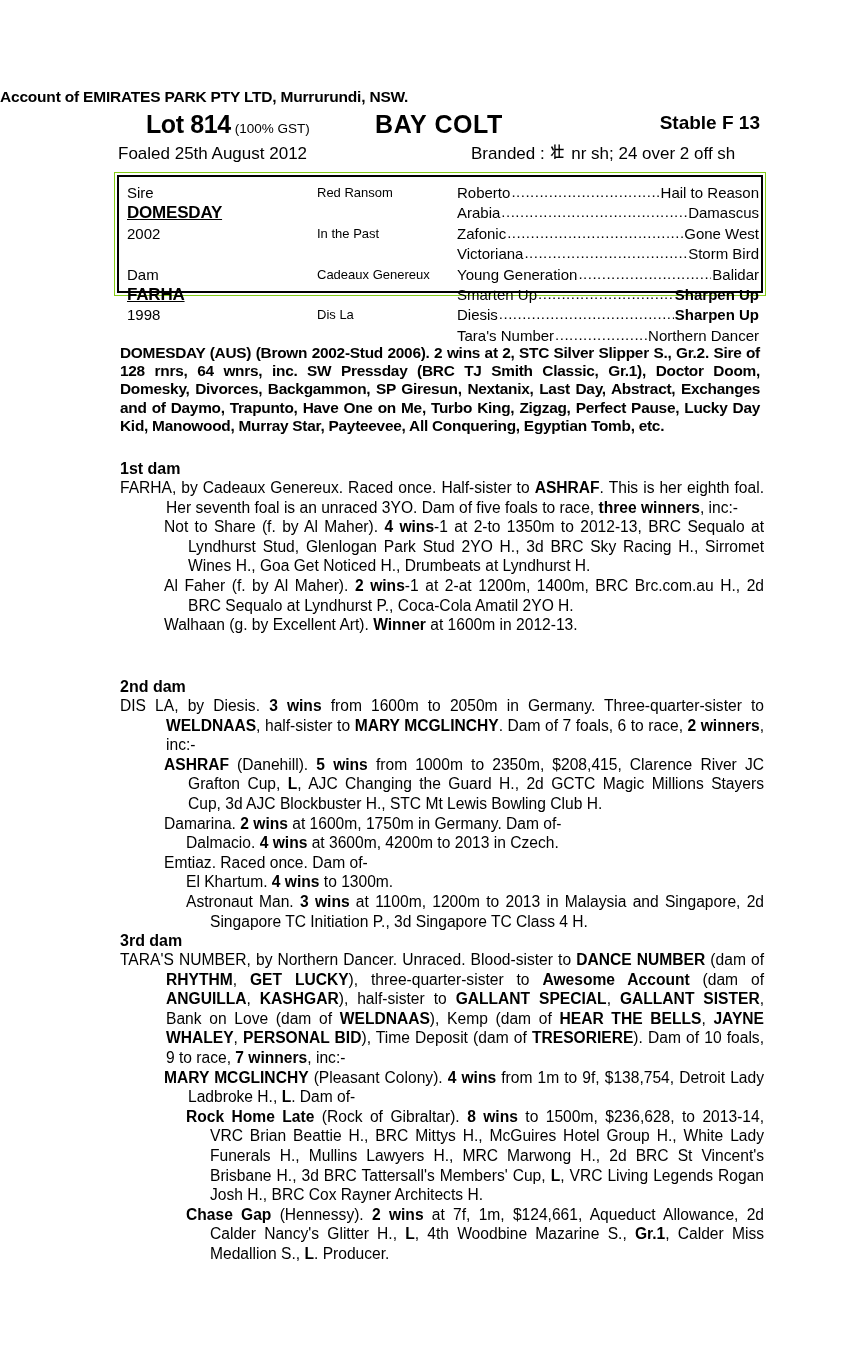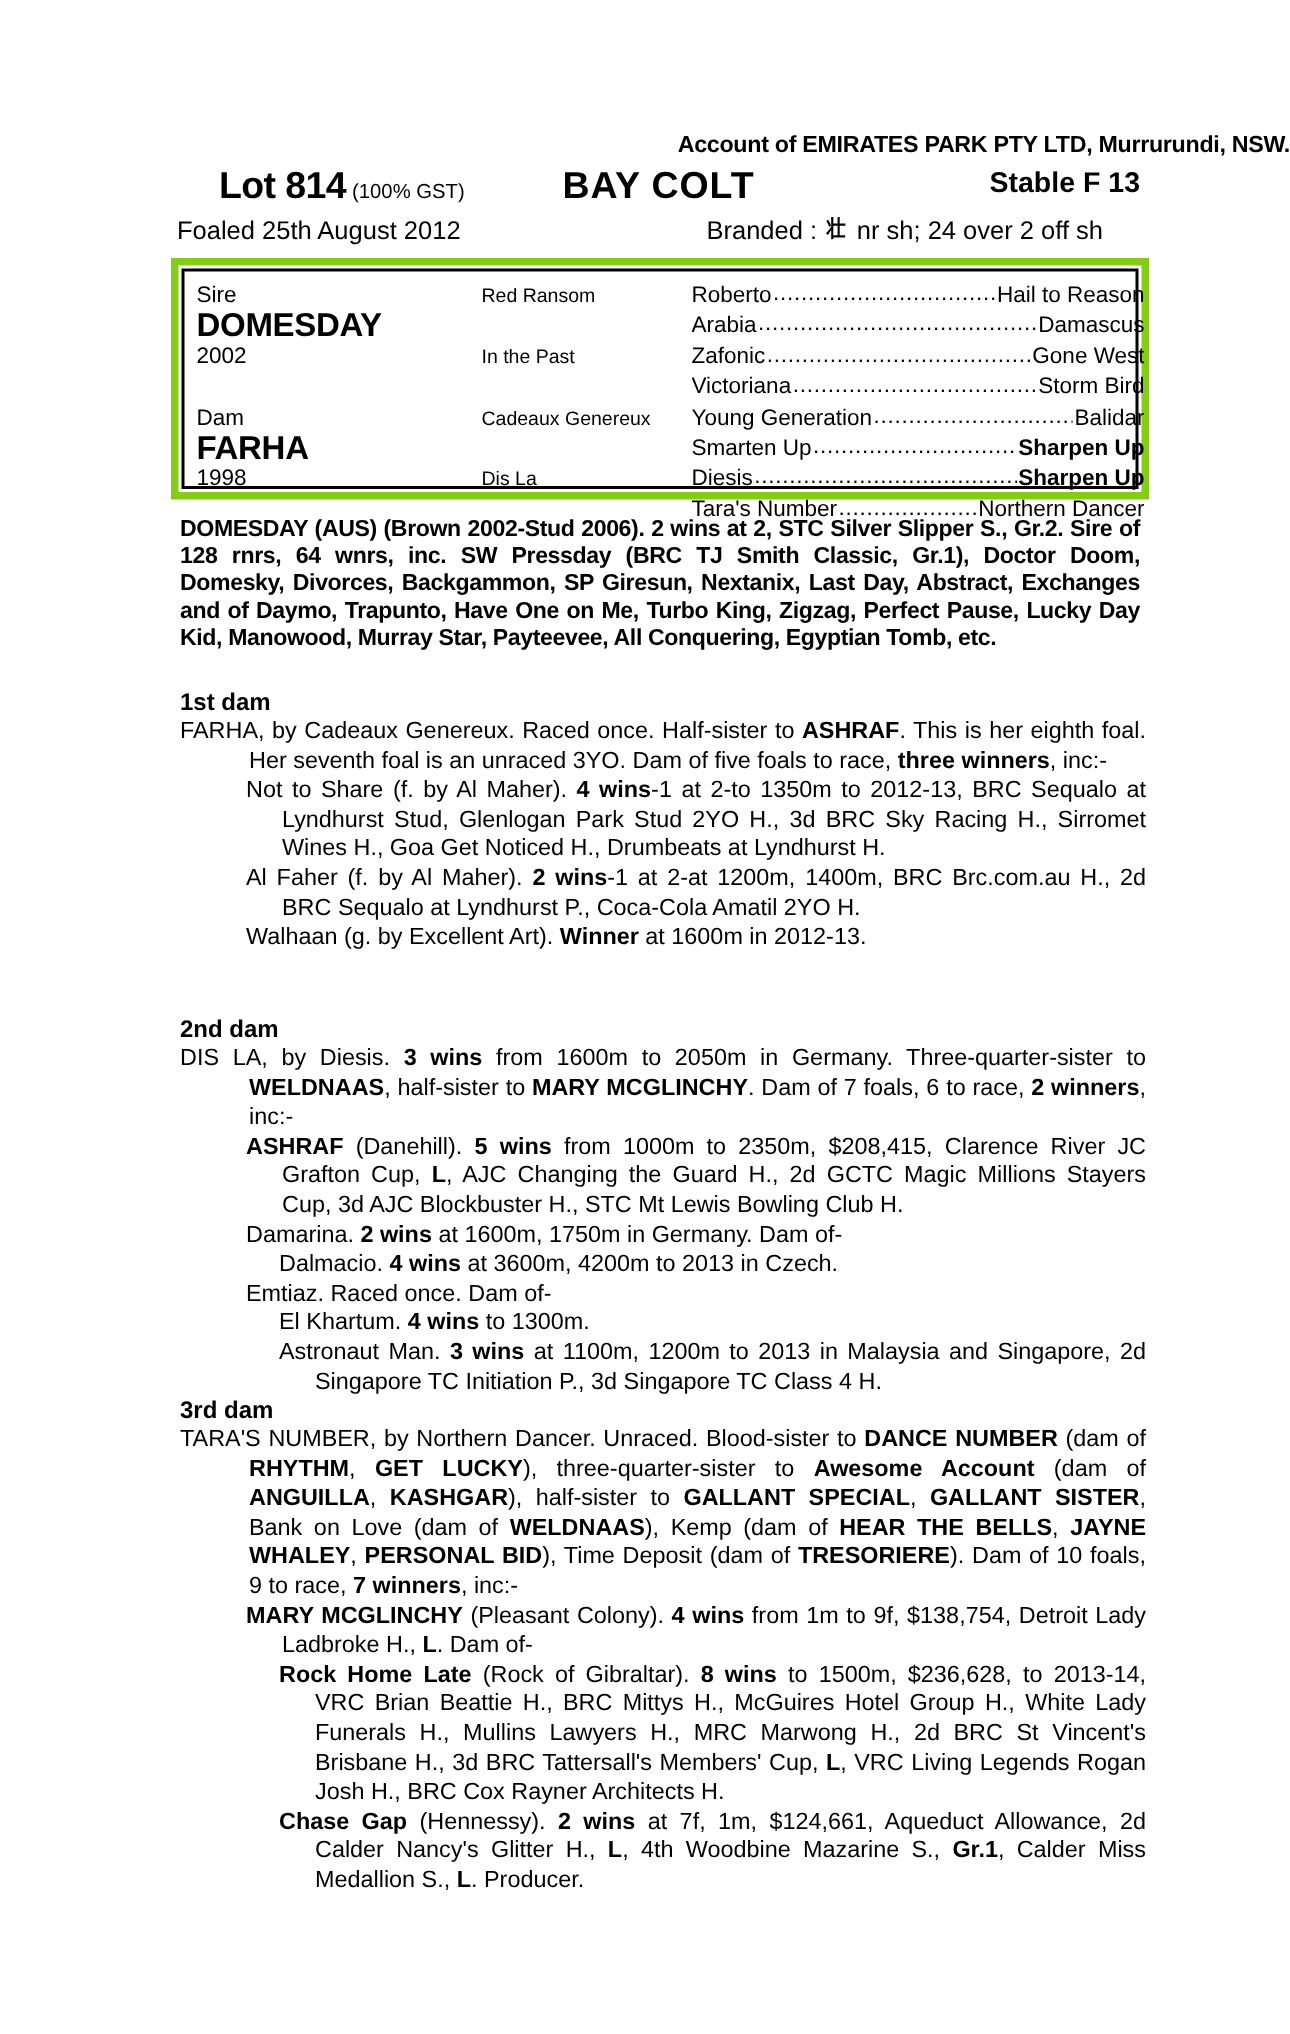--- a/index.html
+++ b/index.html
@@ -20,21 +20,21 @@
     left: 0; top: 0;
     width: 860px;
     height: 1356px;
   }
 
   
   .account-line {
     position: absolute;
     left: 0; top: 88px;
     width: 860px;
-    text-align: right;
+    text-align: left;
     font-size: 15.5px;
     font-weight: bold;
     letter-spacing: -0.2px;
   }
   .lot-row {
     position: absolute;
     left: 118px; top: 110px;
     width: 642px;
     height: 30px;
   }
@@ -95,22 +95,22 @@
     line-height: 1;
     transform: translateY(-2px) scaleX(0.85);
     margin: 0 1px;
   }
 
   
   .ped-box {
     position: absolute;
     left: 114px; top: 172px;
     width: 652px;
-    height: 161px;
-    border: 5px solid #84cc16;
+    height: 124px;
+    border: 1px solid #84cc16;
     box-sizing: border-box;
     padding: 2px;
   }
   .ped-inner {
     width: 100%;
     height: 100%;
     border: 2px solid #000;
     box-sizing: border-box;
     position: relative;
     padding: 5px 0 0 0;
@@ -129,21 +129,21 @@
     font-size: 13px;
     line-height: 20.4px;
   }
   .ped-col-c {
     position: absolute;
     left: 338px; top: 6px;
     width: 302px;
     font-size: 15px;
     line-height: 20.4px;
   }
-  .ped-name-big { font-weight: bold; font-size: 22px; letter-spacing: -0.2px; }
+  .ped-name-big { font-weight: bold; font-size: 17px; letter-spacing: -0.2px; text-decoration: underline; }
   .ped-blank { height: 20.4px; }
   .leader-row {
     display: flex;
     align-items: center;
     width: 100%;
     white-space: nowrap;
     overflow: hidden;
   }
   .leader-row .lead-dots {
     flex: 1 1 auto;

